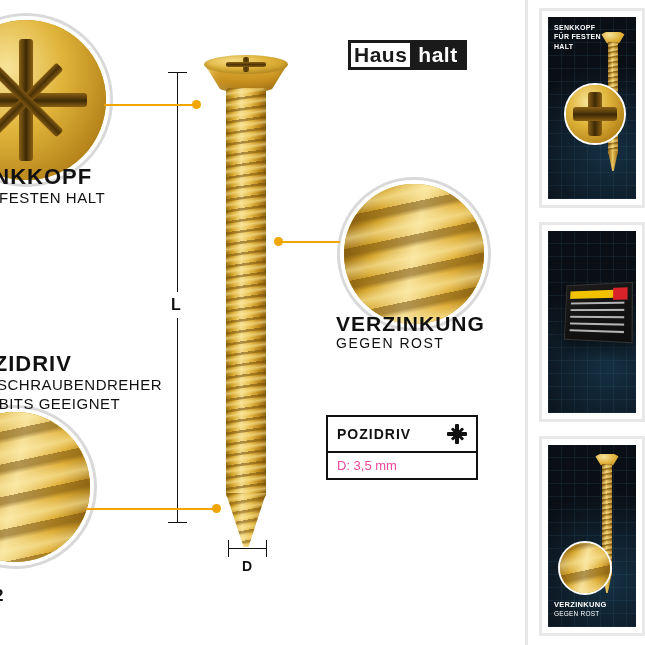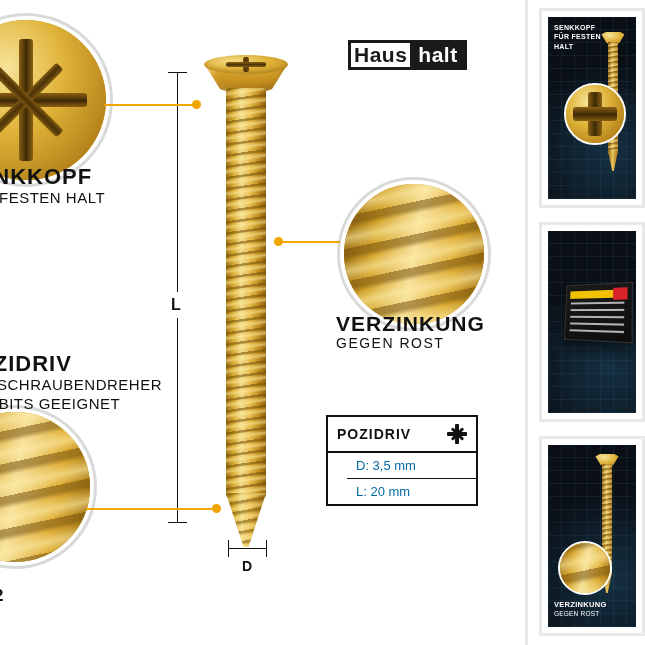--- a/index.html
+++ b/index.html
@@ -357,24 +357,23 @@
     padding: 7px 9px;
   }
   .spec-head-label {
     font-size: 14px;
     font-weight: bold;
     letter-spacing: 1px;
     color: #111;
   }
   .spec-row {
     font-size: 13px;
-    color: #0369a1;
+    color: #ec4899;
     padding: 5px 9px;
     border-bottom: 1px solid #111;
-    margin-left: 19px;
   }
   .spec-row:last-child { border-bottom: none; }
 
   .pozi-glyph {
     width: 20px;
     height: 20px;
     position: relative;
     display: inline-block;
   }
   .pozi-glyph span {
@@ -619,21 +618,20 @@
       <div class="spec-head">
         <div class="spec-head-label">POZIDRIV</div>
         <div class="pozi-glyph">
           <span class="pg-v"></span>
           <span class="pg-h"></span>
           <span class="pg-d1"></span>
           <span class="pg-d2"></span>
         </div>
       </div>
       <div class="spec-row">D: 3,5 mm</div>
-      <div class="spec-row">L: 20 mm</div>
     </div>
 
     <div class="page-num">2</div>
   </div>
 
   <div class="right-col">
 
     <div class="thumb thumb-1">
       <div class="thumb-inner">
         <div class="th-grid"></div>

